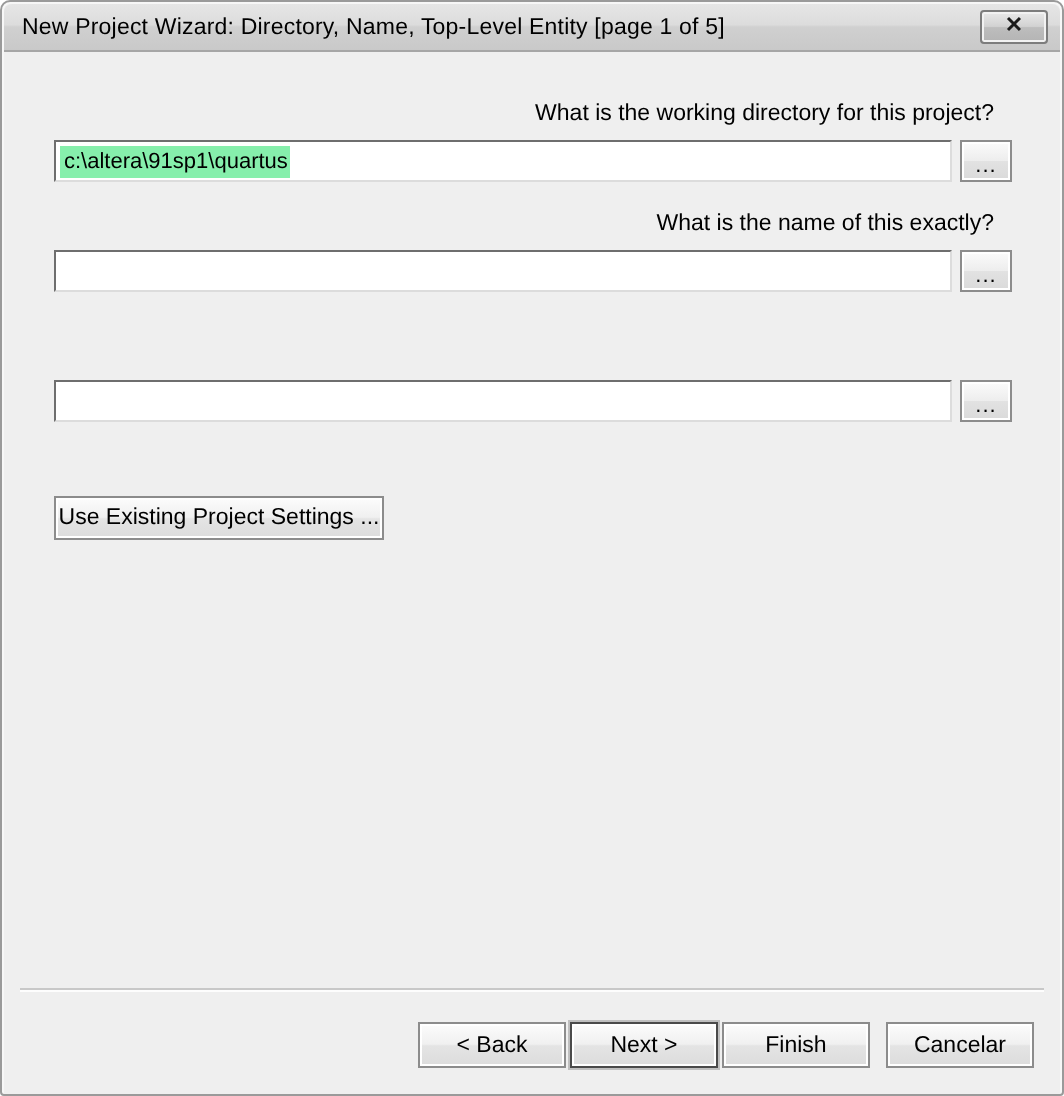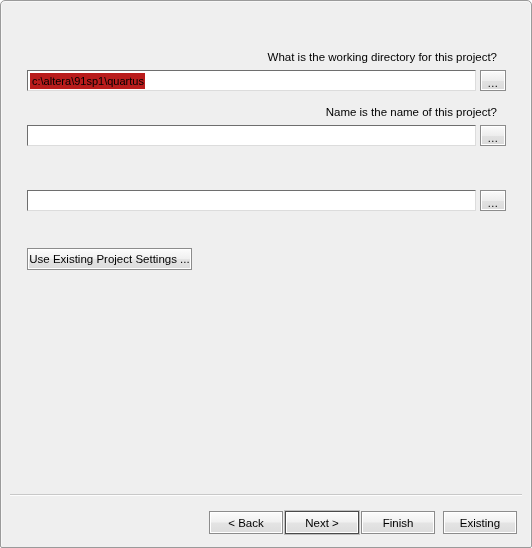--- a/index.html
+++ b/index.html
@@ -114,21 +114,21 @@
     cursor: text;
   }
   .field-value {
     font-size: 11px;
     color: #000000;
     white-space: nowrap;
     line-height: 14px;
     padding: 1px 1px 1px 2px;
   }
   .field-value.selected {
-    background: #b91c1c;
+    background: #86efac;
     color: #000000;
   }
   .browse-button {
     box-sizing: border-box;
     width: 26px;
     height: 21px;
     margin-left: 4px;
     background: linear-gradient(to bottom, #fbfbfb 0%, #ededed 50%, #e2e2e2 51%, #dadada 100%);
     border: 1px solid #8c8c8c;
     display: flex;
@@ -199,35 +199,41 @@
   #back-button   { left: 207px; width: 74px; }
   #next-button   { left: 283px; width: 74px; }
   #finish-button { left: 359px; width: 74px; }
   #cancel-button { left: 441px; width: 74px; }
 </style>
 </head>
 <body>
 
 <div class="window">
 
+  <div class="titlebar">
+    <span class="title-text">New Project Wizard: Directory, Name, Top-Level Entity [page 1 of 5]</span>
+    <div class="close-button">
+      <span class="close-glyph">✕</span>
+    </div>
+  </div>
 
   <div class="client">
 
     <div class="question" style="left:25px; top:24px; width:470px;">What is the working directory for this project?</div>
 
     <div class="field-row" style="left:25px; top:44px; width:479px;">
       <div class="textfield" style="width:449px;">
         <span class="field-value selected">c:\altera\91sp1\quartus</span>
       </div>
       <div class="browse-button">
         <span class="browse-glyph">...</span>
       </div>
     </div>
 
-    <div class="question" style="left:25px; top:79px; width:470px;">Name is the name of this project?</div>
+    <div class="question" style="left:25px; top:79px; width:470px;">What is the name of this exactly?</div>
 
     <div class="field-row" style="left:25px; top:99px; width:479px;">
       <div class="textfield" style="width:449px;">
         <span class="field-value"></span>
       </div>
       <div class="browse-button">
         <span class="browse-glyph">...</span>
       </div>
     </div>
 
@@ -242,17 +248,17 @@
     </div>
 
     <div class="push-button" id="use-existing-button">Use Existing Project Settings ...</div>
 
     <div class="separator"></div>
 
     <div class="button-bar">
       <div class="push-button" id="back-button">&lt; Back</div>
       <div class="push-button" id="finish-button">Finish</div>
       <div class="push-button default-btn" id="next-button">Next &gt;</div>
-      <div class="push-button" id="cancel-button">Existing</div>
+      <div class="push-button" id="cancel-button">Cancelar</div>
     </div>
 
   </div>
 </div>
 
 </body></html>

